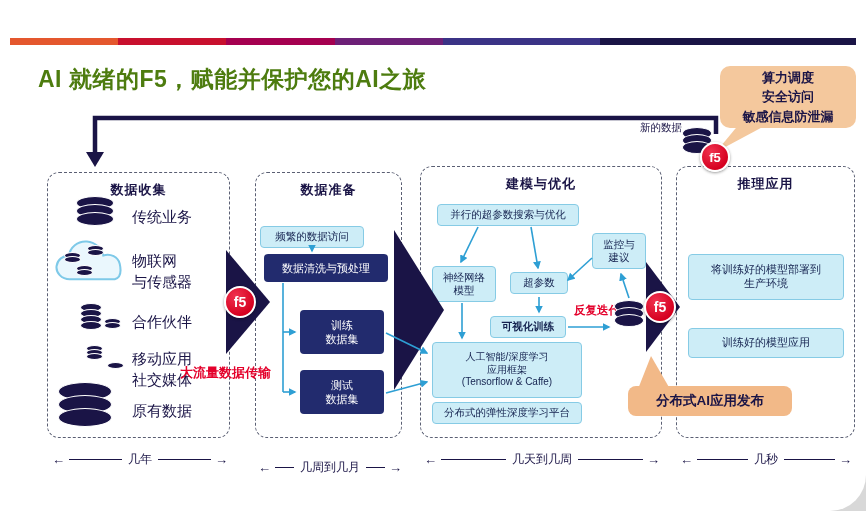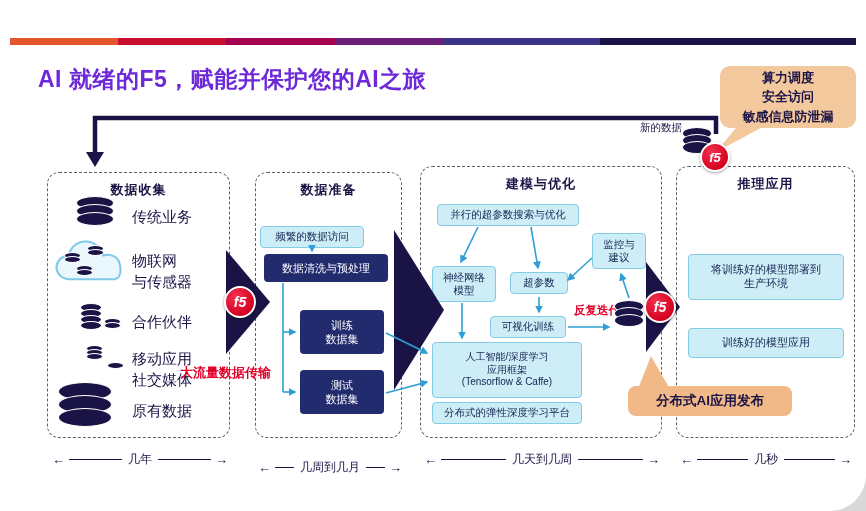--- a/index.html
+++ b/index.html
@@ -4,41 +4,41 @@
 <style>
   html,body{margin:0;padding:0;background:#d8d8d8;}
   .stage{position:relative;width:866px;height:511px;background:#fff;overflow:hidden;
          border-radius:0 0 36px 0;font-family:"Liberation Sans","DejaVu Sans",sans-serif;color:#1A1446;}
   
   .topbar{position:absolute;left:10px;top:38px;width:846px;height:7px;display:flex;}
   .topbar div{height:100%;}
   .bs1{flex:1.1;background:#E4572E;} .bs2{flex:1.1;background:#C8102E;}
   .bs3{flex:1.1;background:#A50050;} .bs4{flex:1.1;background:#6D2077;}
   .bs5{flex:1.6;background:#3B3386;} .bs6{flex:2.6;background:#1A1446;}
-  .heading{position:absolute;left:38px;top:64px;margin:0;font-size:23px;font-weight:bold;color:#6d28d9;letter-spacing:.5px;}
+  .heading{position:absolute;left:38px;top:64px;margin:0;font-size:23px;font-weight:bold;color:#4d7c0f;letter-spacing:.5px;}
   
   .dashed-box{position:absolute;border:1.6px dashed #5A5F73;border-radius:12px;box-sizing:border-box;}
   .box-title{position:absolute;left:0;top:8px;width:100%;text-align:center;font-weight:bold;font-size:13px;color:#1A1446;letter-spacing:1px;}
   
   .navybox{position:absolute;background:#222B6E;color:#fff;border-radius:4px;display:flex;align-items:center;justify-content:center;
            text-align:center;font-size:11px;line-height:1.3;white-space:pre-line;box-sizing:border-box;padding:2px;}
   .cyanbox{position:absolute;background:#CDEDF7;border:1px solid #86CBE5;border-radius:4px;display:flex;align-items:center;justify-content:center;
            text-align:center;font-size:10.5px;color:#14224F;line-height:1.25;white-space:pre-line;box-sizing:border-box;padding:10px;}
   
   .tan-callout{position:absolute;background:#F4C89D;border-radius:10px;display:flex;flex-direction:column;align-items:center;justify-content:center;
                font-weight:bold;color:#1A1446;z-index:15;text-align:center;}
   .top-callout{left:720px;top:66px;width:136px;height:62px;font-size:13px;line-height:1.5;}
   .bottom-callout{left:628px;top:386px;width:164px;height:30px;font-size:13.5px;background:#F2B988;border-radius:8px;}
   
   .icon-label{position:absolute;font-size:15px;color:#1A1446;line-height:1.4;white-space:pre-line;}
   .small-label{position:absolute;font-size:10.5px;color:#1A1446;}
   .rednote{position:absolute;color:#E4002B;font-weight:bold;white-space:nowrap;}
   
   .f5ball{position:absolute;border-radius:50%;background:radial-gradient(circle at 35% 30%,#F0314F,#D5001F 72%);
-          color:#fff;display:flex;align-items:center;justify-content:center;font-style:italic;font-weight:bold;
+          color:#fff;display:flex;align-items:center;justify-content:center;font-weight:bold;
           border:2px solid #fff;box-shadow:0 1px 3px rgba(0,0,0,.4);z-index:20;box-sizing:border-box;}
   
   .dstack{position:absolute;display:flex;flex-direction:column;align-items:center;}
   .disk{background:#1A1446;border:1.5px solid #fff;border-radius:50%;box-sizing:border-box;}
   .dstack .disk:not(:first-child){margin-top:-6px;}
   .dstack.mini .disk:not(:first-child){margin-top:-3px;}
   .d38{width:38px;height:14px;} .d52{width:54px;height:19px;} .d30{width:30px;height:13px;}
   .d22{width:22px;height:9px;}  .d16{width:17px;height:7px;}
   .cloud-svg{position:absolute;}
   
@@ -150,21 +150,21 @@
 
   <div class="dashed-box" style="left:420px;top:166px;width:242px;height:272px;">
     <div class="box-title">建模与优化</div>
   </div>
   <div class="cyanbox" style="left:437px;top:204px;width:142px;height:22px;">并行的超参数搜索与优化</div>
   <div class="cyanbox" style="left:592px;top:233px;width:54px;height:36px;">监控与
 建议</div>
   <div class="cyanbox" style="left:432px;top:266px;width:64px;height:36px;">神经网络
 模型</div>
   <div class="cyanbox" style="left:510px;top:272px;width:58px;height:16px;">超参数</div>
-  <div class="cyanbox" style="left:490px;top:316px;width:76px;height:20px;">可视化训练</div>
+  <div class="cyanbox" style="left:490px;top:316px;width:76px;height:20px;font-weight:bold;">可视化训练</div>
   <div class="cyanbox" style="left:432px;top:342px;width:150px;height:56px;font-size:10px;">人工智能/深度学习
 应用框架
 (Tensorflow &amp; Caffe)</div>
   <div class="cyanbox" style="left:432px;top:402px;width:150px;height:22px;">分布式的弹性深度学习平台</div>
   <div class="rednote" style="left:574px;top:303px;font-size:11.5px;">反复迭代</div>
   <div class="dstack" style="left:614px;top:300px;">
     <div class="disk d30"></div>
       <div class="disk d30"></div>
       <div class="disk d30"></div>
   </div>

